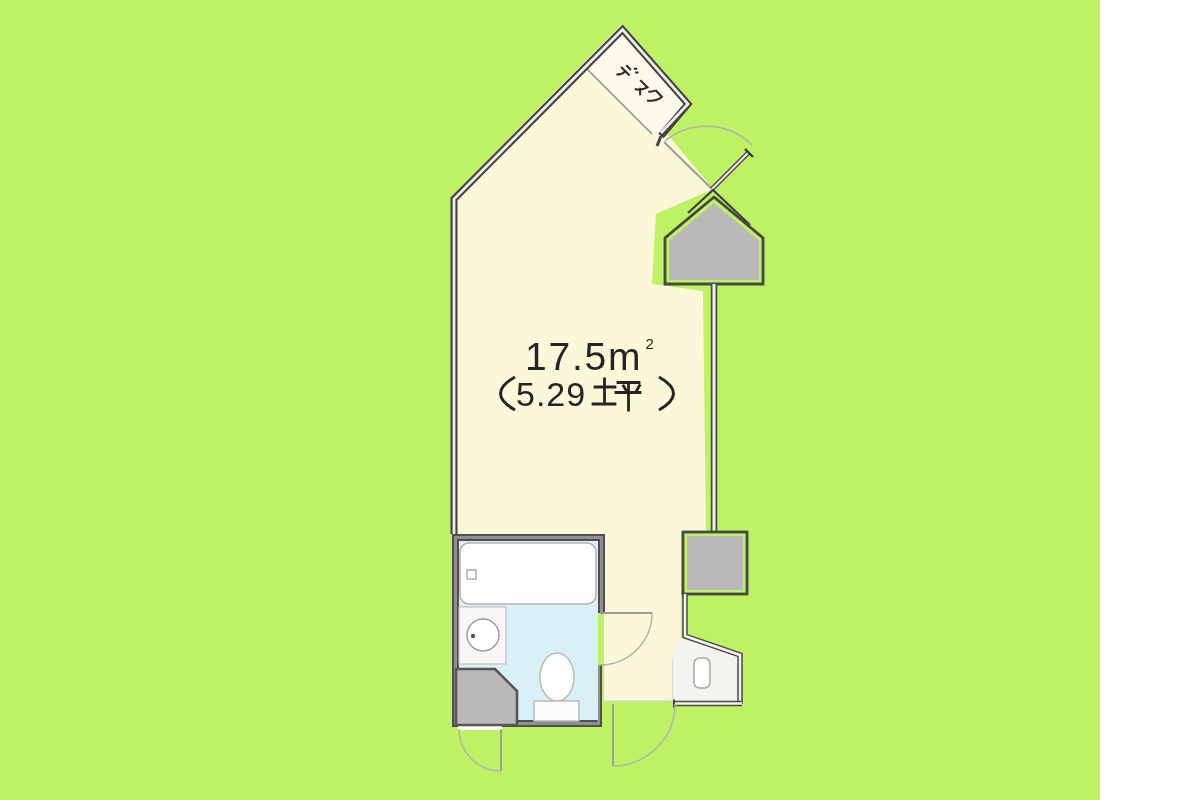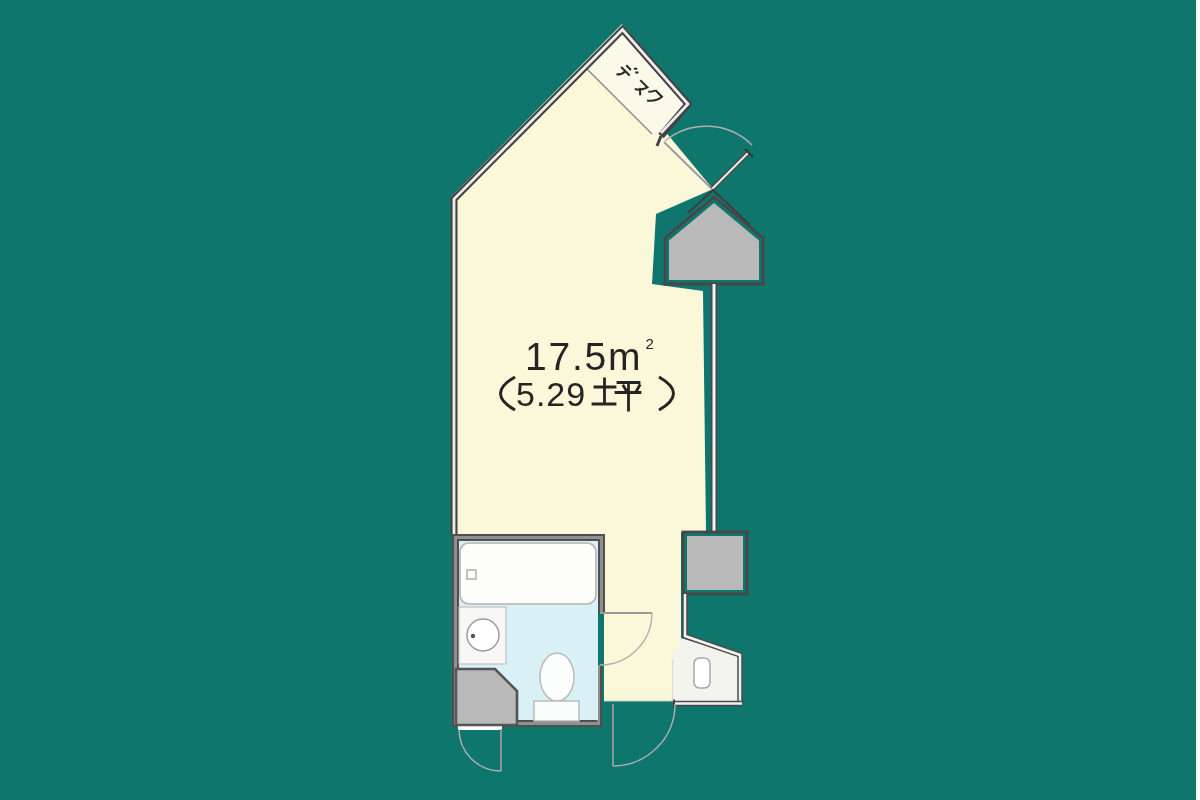--- a/index.html
+++ b/index.html
@@ -1,16 +1,16 @@
 <!DOCTYPE html>
 <html><head>
 <meta charset="utf-8">
 <style>
 html,body{margin:0;padding:0;background:#ffffff;}
-#canvas{position:relative;width:1196px;height:800px;background:#0f766e;overflow:hidden;
+#canvas{position:relative;width:1100px;height:800px;background:#bef264;overflow:hidden;
   font-family:"Liberation Sans", sans-serif;}
 </style>
 </head>
 <body>
 <div id="canvas">
 <svg style="filter:blur(0.5px)" width="1200" height="800" viewBox="0 0 1200 800" xmlns="http://www.w3.org/2000/svg">
 
   <polygon points="451,197 622,24 690,103 664,130 713,189 656,214 652,284 703,291 706,531 681,532 681,640 672,660 672,701 604,701 604,534 451,534" fill="#faf8d8"></polygon>
 
   <polygon points="585,66 622,25 690,103 664,131 651,134" fill="#fbfaea"></polygon>

